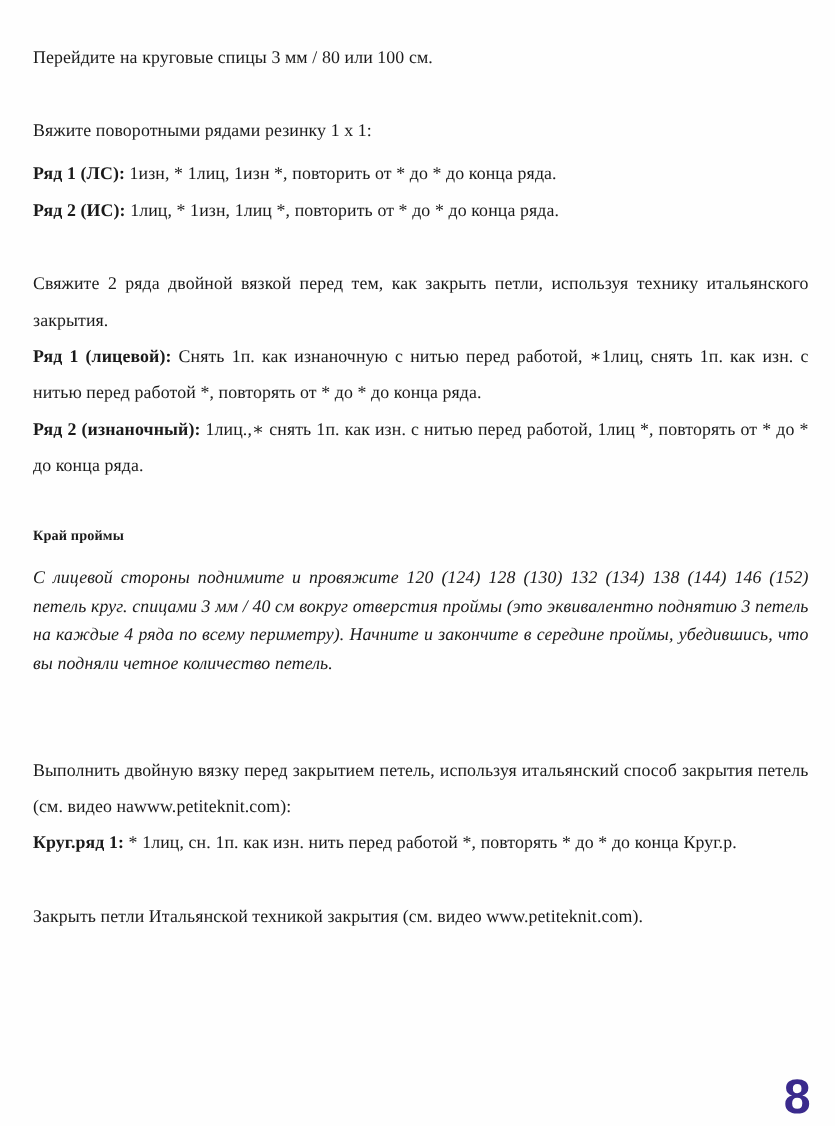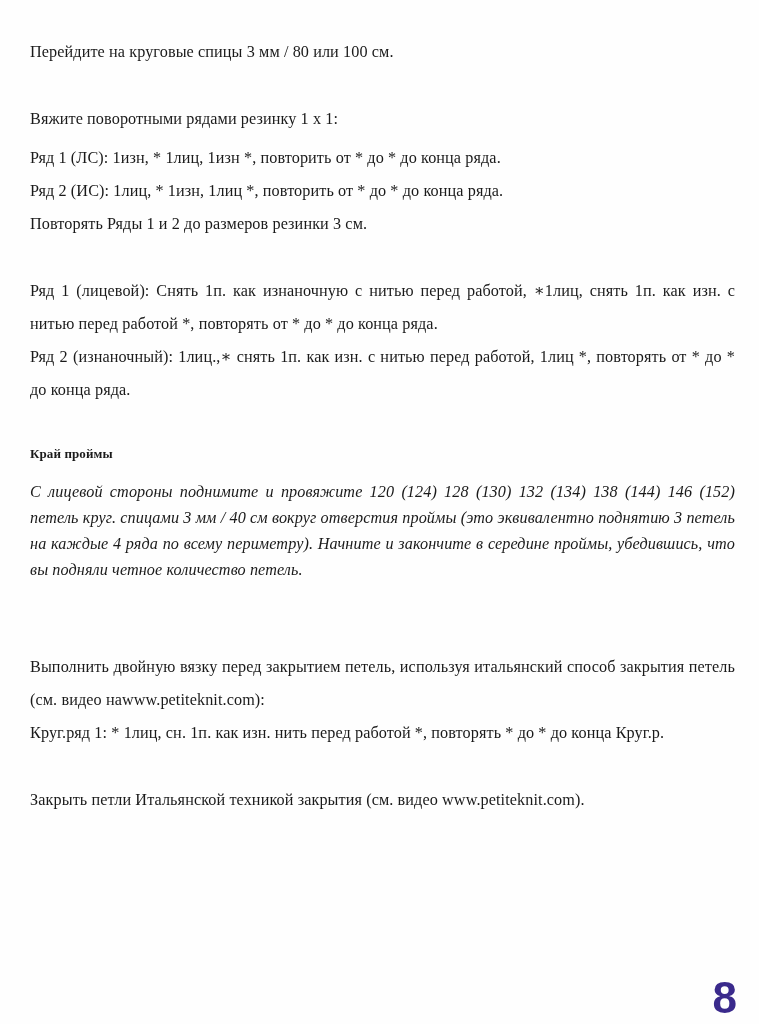--- a/index.html
+++ b/index.html
@@ -31,21 +31,21 @@
   p {
     margin: 0;
     font-size: 16.2px;
     line-height: 33px;
     text-align: justify;
     text-justify: inter-word;
     letter-spacing: 0.1px;
   }
   p.nojust { text-align: left; }
   p.tight { line-height: 26px; font-style: italic; }
-  b, .b { font-weight: normal; margin-top: 16px; }
+  b, .b { font-weight: bold; margin-top: 16px; }
 
   
   .sp-top    { height: 36px; }
   .sp-gap-lg { height: 34px; }
   .sp-gap-sm { height: 12px; }
   .sp-gap-xs { height: 6px; }
 
   .heading {
     font-size: 13px;
     font-weight: bold;
@@ -76,24 +76,24 @@
     <div class="sp-gap-lg"></div>
 
     <p class="nojust">Вяжите поворотными рядами резинку 1 х 1:</p>
 
     <div class="sp-gap-xs"></div>
 
     <p class="nojust"><b>Ряд 1 (ЛС):</b><span> 1изн, * 1лиц, 1изн *, повторить от * до * до конца ряда.</span></p>
 
     <p class="nojust"><b>Ряд 2 (ИС):</b><span> 1лиц, * 1изн, 1лиц *, повторить от * до * до конца ряда.</span></p>
 
-    <p class="nojust"><span>Повторять </span><b>Ряды 1 и 2</b><span> до размеров резинки 3 см.</span></p>
 
     <div class="sp-gap-lg"></div>
 
+    <p>Свяжите 2 ряда двойной вязкой перед тем, как закрыть петли, используя технику итальянского закрытия.</p>
 
     <p><b>Ряд 1 (лицевой):</b><span> Снять 1п. как изнаночную с нитью перед работой, ∗1лиц, снять 1п. как изн. с нитью перед работой *, повторять от * до * до конца ряда.</span></p>
 
     <p><b>Ряд 2 (изнаночный):</b><span> 1лиц.,∗ снять 1п. как изн. с нитью перед работой, 1лиц *, повторять от * до * до конца ряда.</span></p>
 
 
     <div class="sp-gap-lg"></div>
 
     <p class="heading">Край проймы</p>
 

